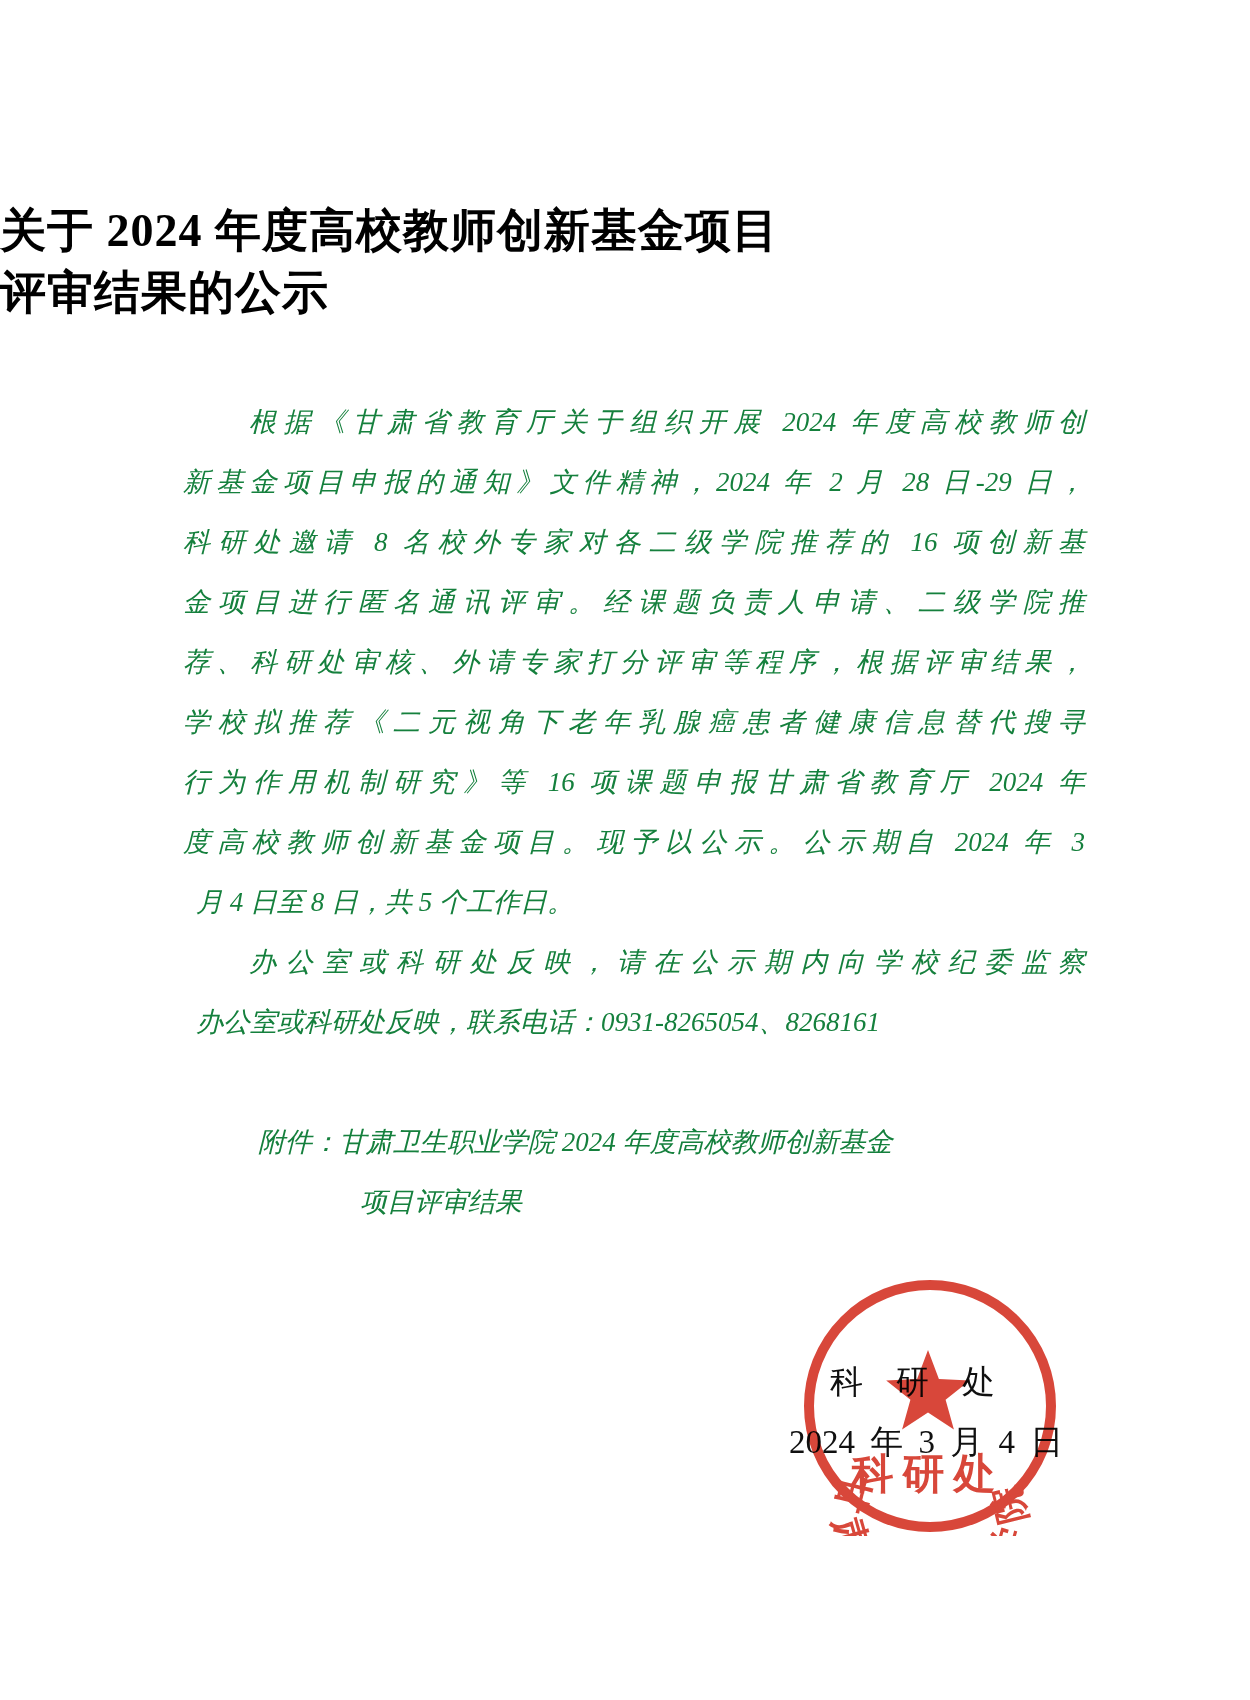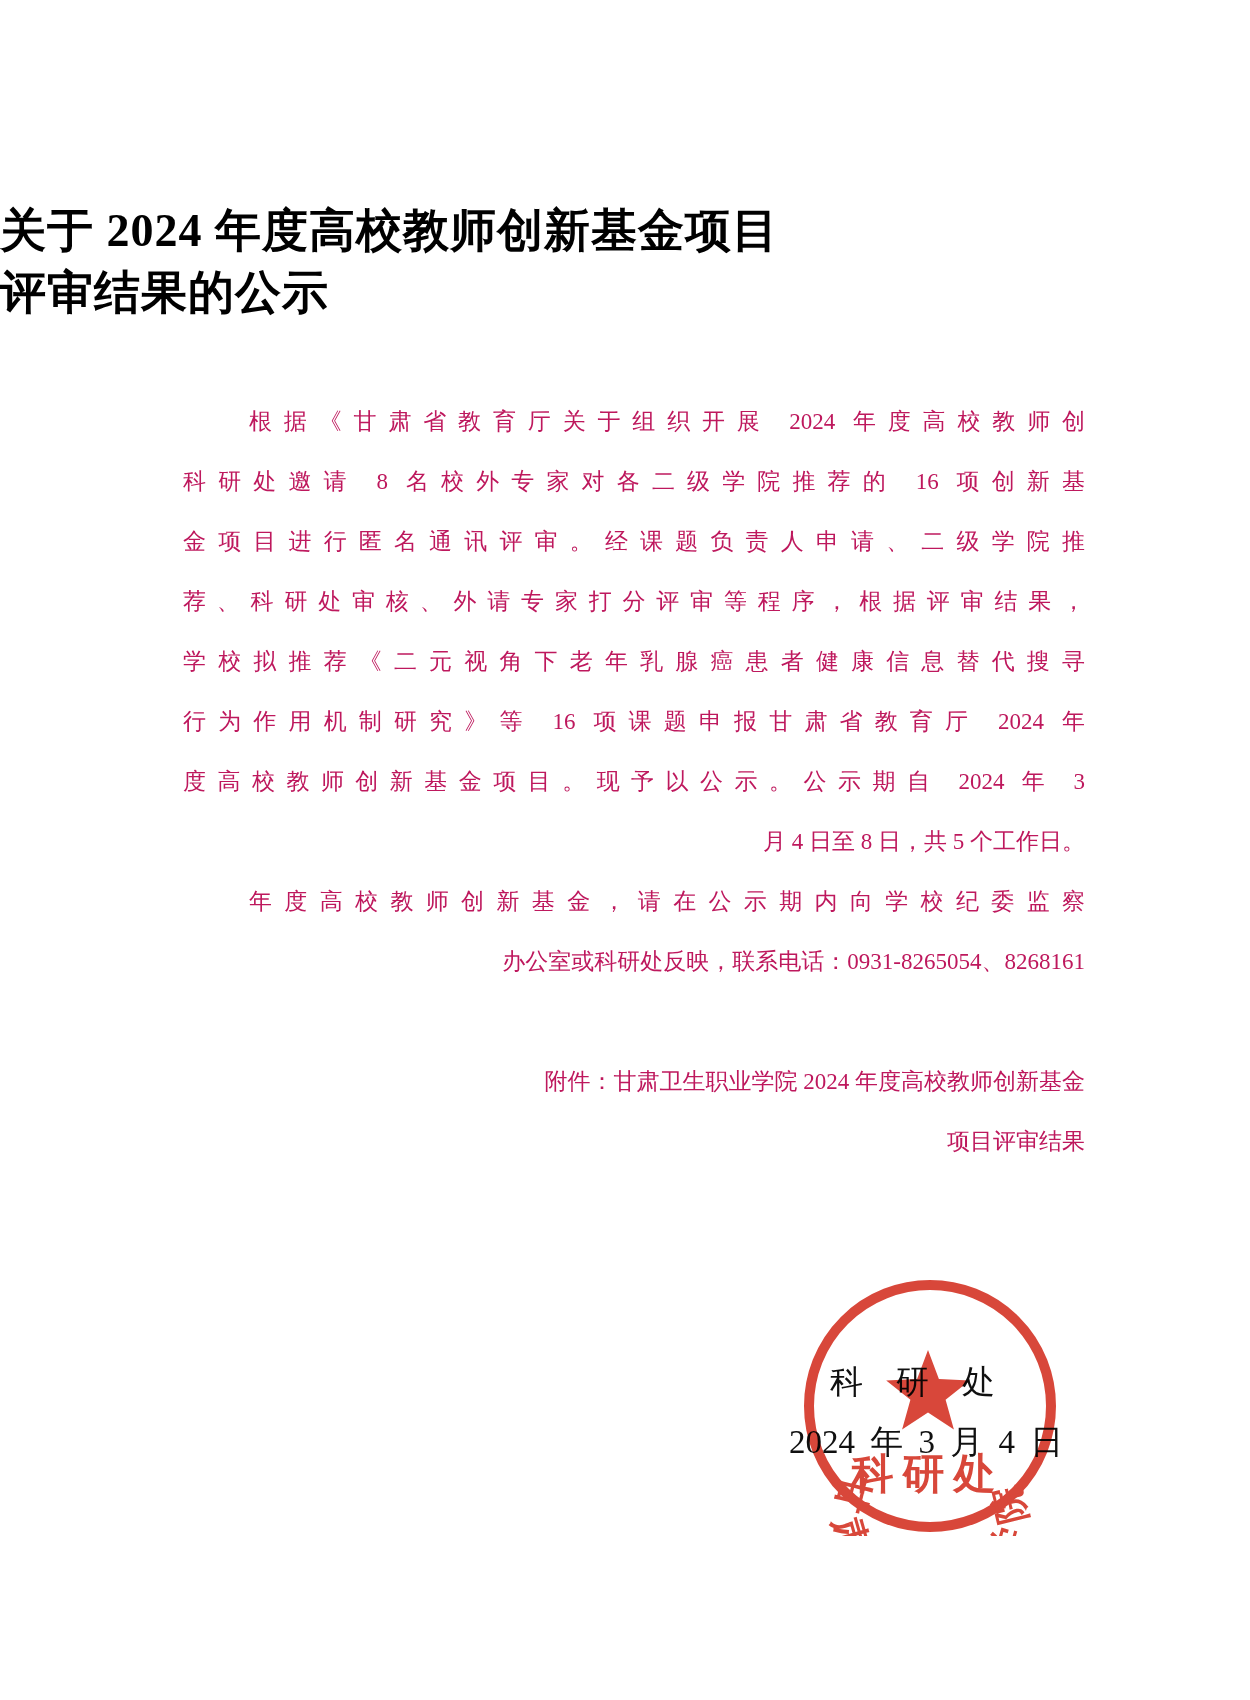--- a/index.html
+++ b/index.html
@@ -9,25 +9,25 @@
     overflow:hidden;
   }
   .page{position:absolute;inset:0;}
   .doc-title{
     position:absolute;top:200px;left:0;width:1250px;
     font-weight:700;font-size:46px;line-height:62px;
     color:#000;letter-spacing:1px;
   }
   .body-block{
     position:absolute;left:183px;top:392px;width:902px;
-    font-size:23px;line-height:60px;color:#be185d;
+    font-size:27px;line-height:60px;color:#15803d;font-style:italic;
   }
   .bline{height:60px;}
   .fill{text-align:justify;text-align-last:justify;}
-  .last{text-align:right;margin-left:13px;}
+  .last{text-align:left;margin-left:13px;}
   .indent{text-indent:66px;}
   .att1{padding-left:62px;margin-top:60px;}
   .att2{padding-left:164px;}
   .sig-dept{
     position:absolute;left:830px;top:1352px;width:300px;
     font-size:33px;line-height:60px;color:#101010;
   }
   .sig-date{
     position:absolute;left:789px;top:1412px;width:330px;
     font-size:33px;line-height:60px;word-spacing:7px;color:#101010;
@@ -43,29 +43,30 @@
 
 <div class="page">
 
   <div class="doc-title">
     <div>关于 2024 年度高校教师创新基金项目</div>
     <div>评审结果的公示</div>
   </div>
 
   <div class="body-block">
     <div class="bline fill indent">根据《甘肃省教育厅关于组织开展 2024 年度高校教师创</div>
+    <div class="bline fill">新基金项目申报的通知》文件精神，2024 年 2 月 28 日-29 日，</div>
     <div class="bline fill">科研处邀请 8 名校外专家对各二级学院推荐的 16 项创新基</div>
     <div class="bline fill">金项目进行匿名通讯评审。经课题负责人申请、二级学院推</div>
     <div class="bline fill">荐、科研处审核、外请专家打分评审等程序，根据评审结果，</div>
     <div class="bline fill">学校拟推荐《二元视角下老年乳腺癌患者健康信息替代搜寻</div>
     <div class="bline fill">行为作用机制研究》等 16 项课题申报甘肃省教育厅 2024 年</div>
     <div class="bline fill">度高校教师创新基金项目。现予以公示。公示期自 2024 年 3</div>
     <div class="bline last">月 4 日至 8 日，共 5 个工作日。</div>
 
-    <div class="bline fill indent">年度高校教师创新基金，请在公示期内向学校纪委监察</div>
+    <div class="bline fill indent">办公室或科研处反映，请在公示期内向学校纪委监察</div>
     <div class="bline last">办公室或科研处反映，联系电话：0931-8265054、8268161</div>
 
     <div class="bline last att1">附件：甘肃卫生职业学院 2024 年度高校教师创新基金</div>
     <div class="bline last att2">项目评审结果</div>
   </div>
 
   <div class="sig-dept">科　研　处</div>
   <div class="sig-date">2024 年 3 月 4 日</div>
 
   <svg class="seal" viewBox="0 0 260 260" aria-hidden="true">

